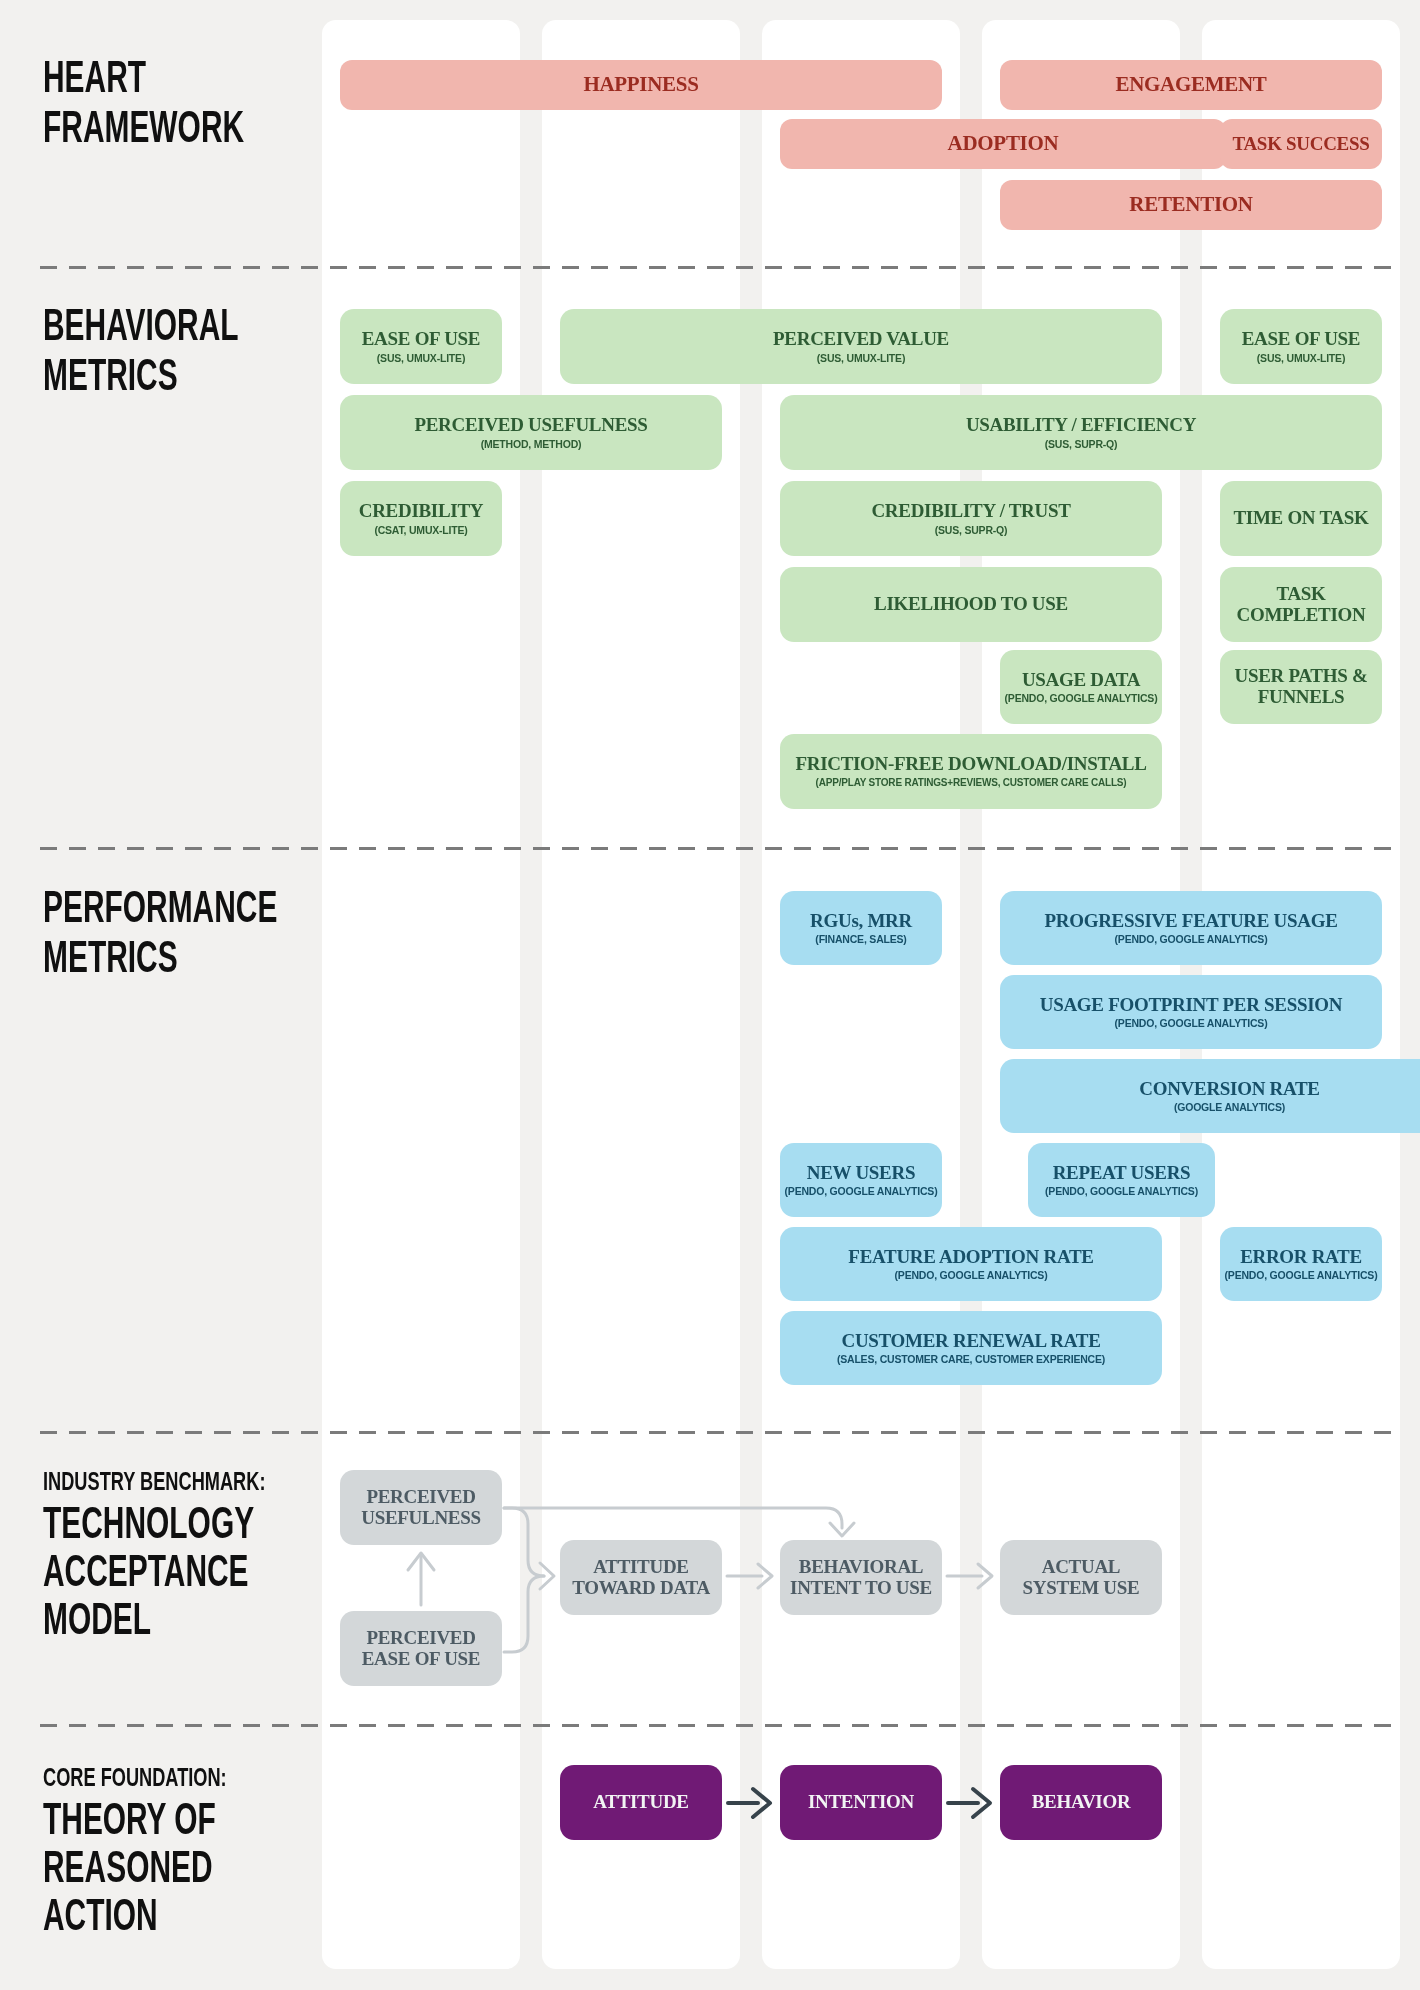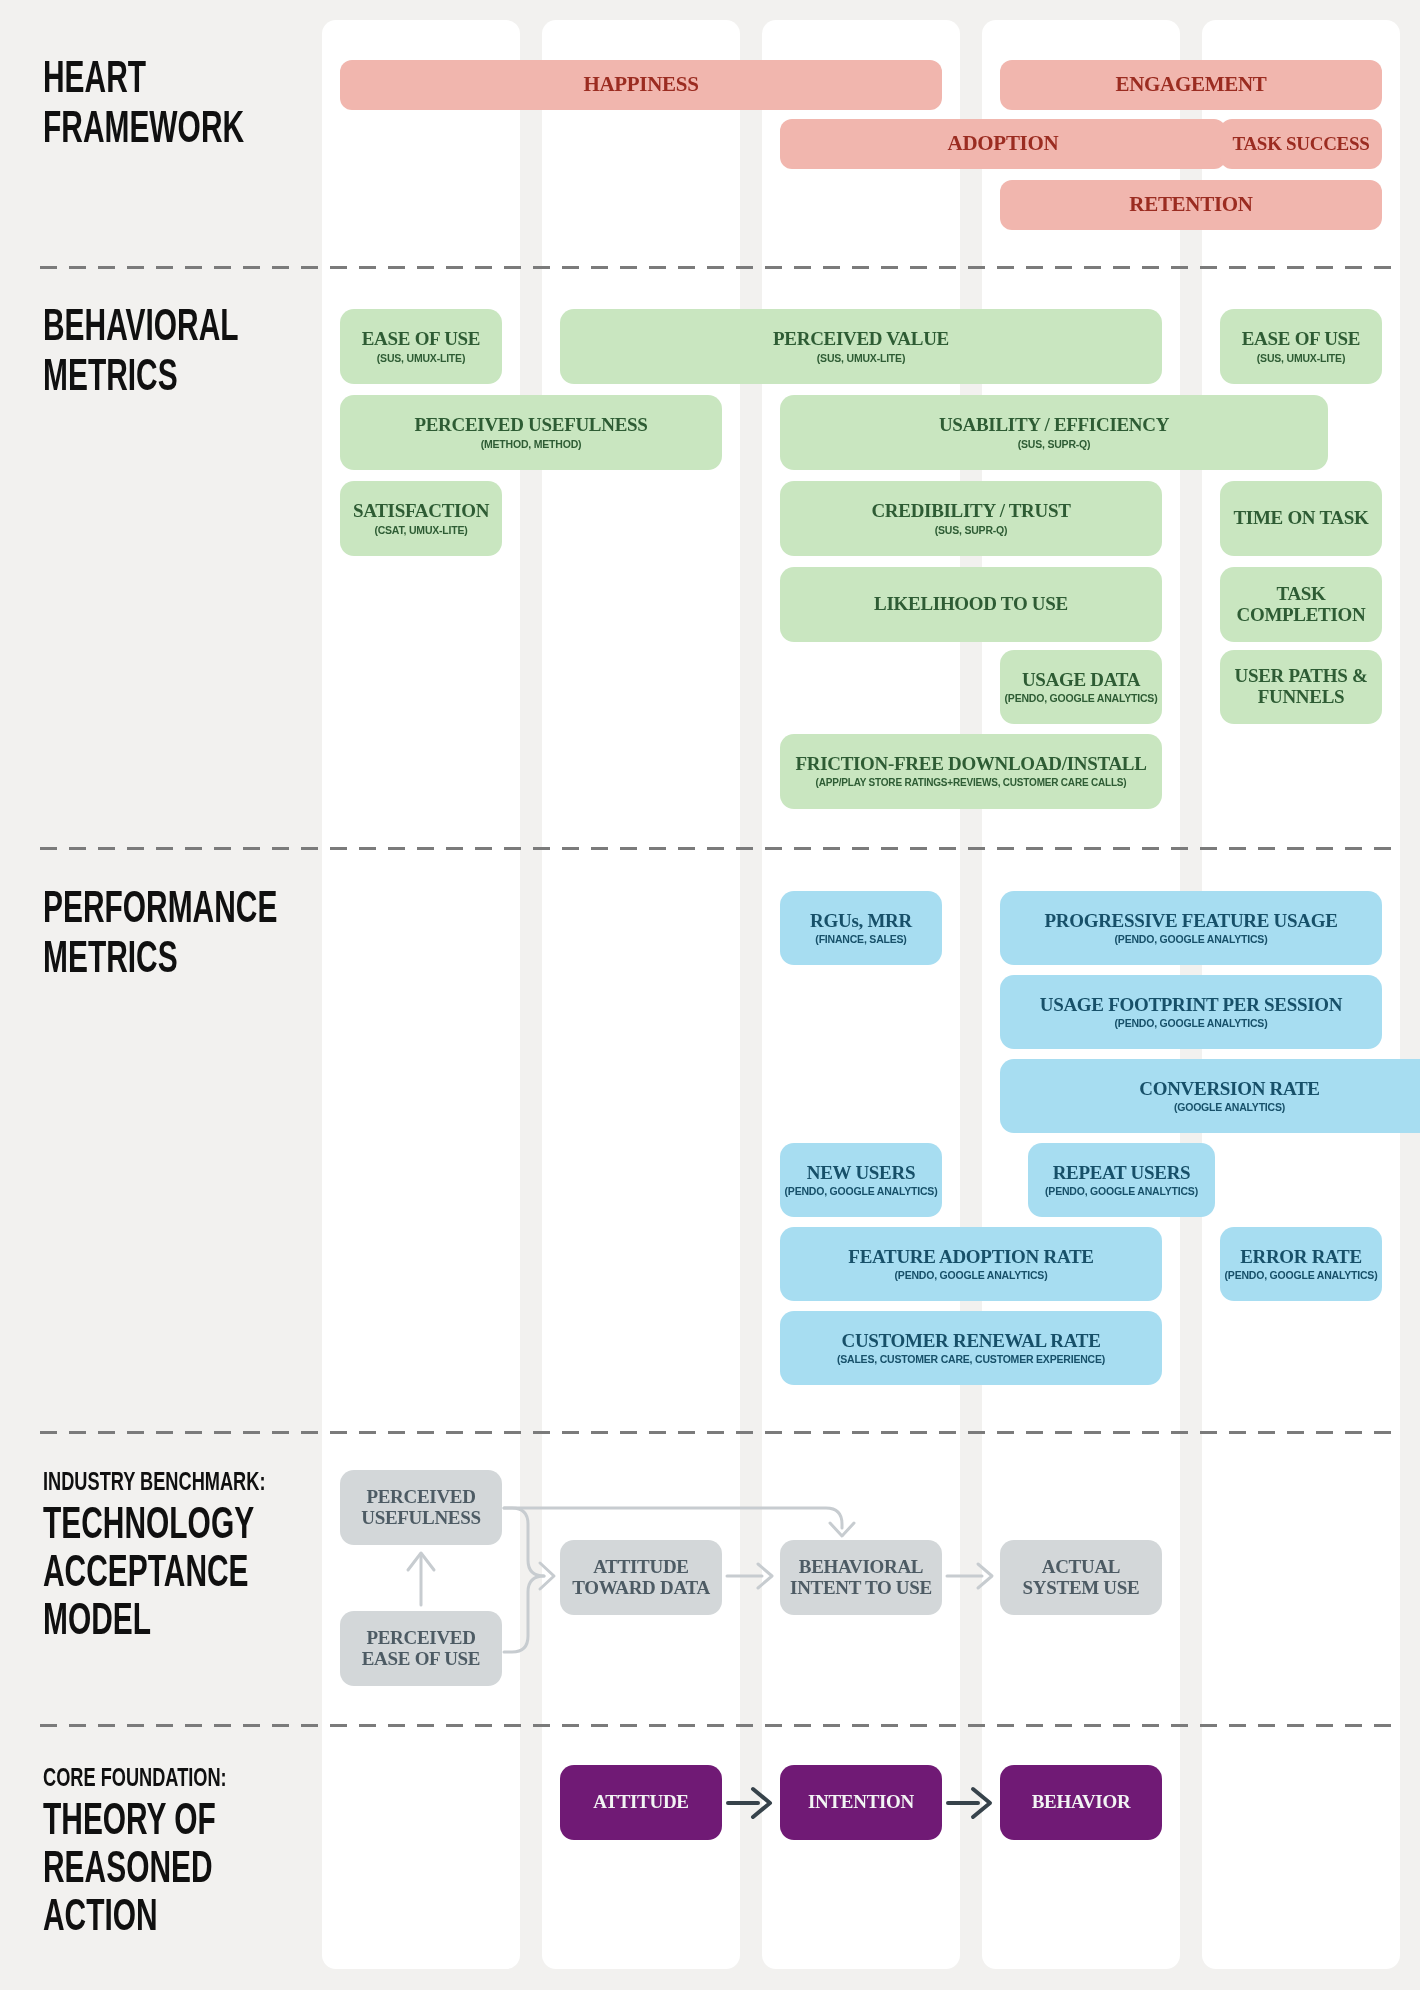--- a/index.html
+++ b/index.html
@@ -123,26 +123,26 @@
   <span class="sub">(SUS, UMUX-LITE)</span>
 </div>
 <div class="bx green" style="left:1220px;top:309px;width:162px;height:75px">
   <span class="lbl">EASE OF USE</span>
   <span class="sub">(SUS, UMUX-LITE)</span>
 </div>
 <div class="bx green" style="left:340px;top:395px;width:382px;height:75px">
   <span class="lbl">PERCEIVED USEFULNESS</span>
   <span class="sub">(METHOD, METHOD)</span>
 </div>
-<div class="bx green" style="left:780px;top:395px;width:548px;height:75px">
+<div class="bx green" style="left:780px;top:395px;width:602px;height:75px">
   <span class="lbl">USABILITY / EFFICIENCY</span>
   <span class="sub">(SUS, SUPR-Q)</span>
 </div>
 <div class="bx green" style="left:340px;top:481px;width:162px;height:75px">
-  <span class="lbl">SATISFACTION</span>
+  <span class="lbl">CREDIBILITY</span>
   <span class="sub">(CSAT, UMUX-LITE)</span>
 </div>
 <div class="bx green" style="left:780px;top:481px;width:382px;height:75px">
   <span class="lbl">CREDIBILITY / TRUST</span>
   <span class="sub">(SUS, SUPR-Q)</span>
 </div>
 <div class="bx green" style="left:1220px;top:481px;width:162px;height:75px">
   <span class="lbl">TIME ON TASK</span>
 
 </div>

